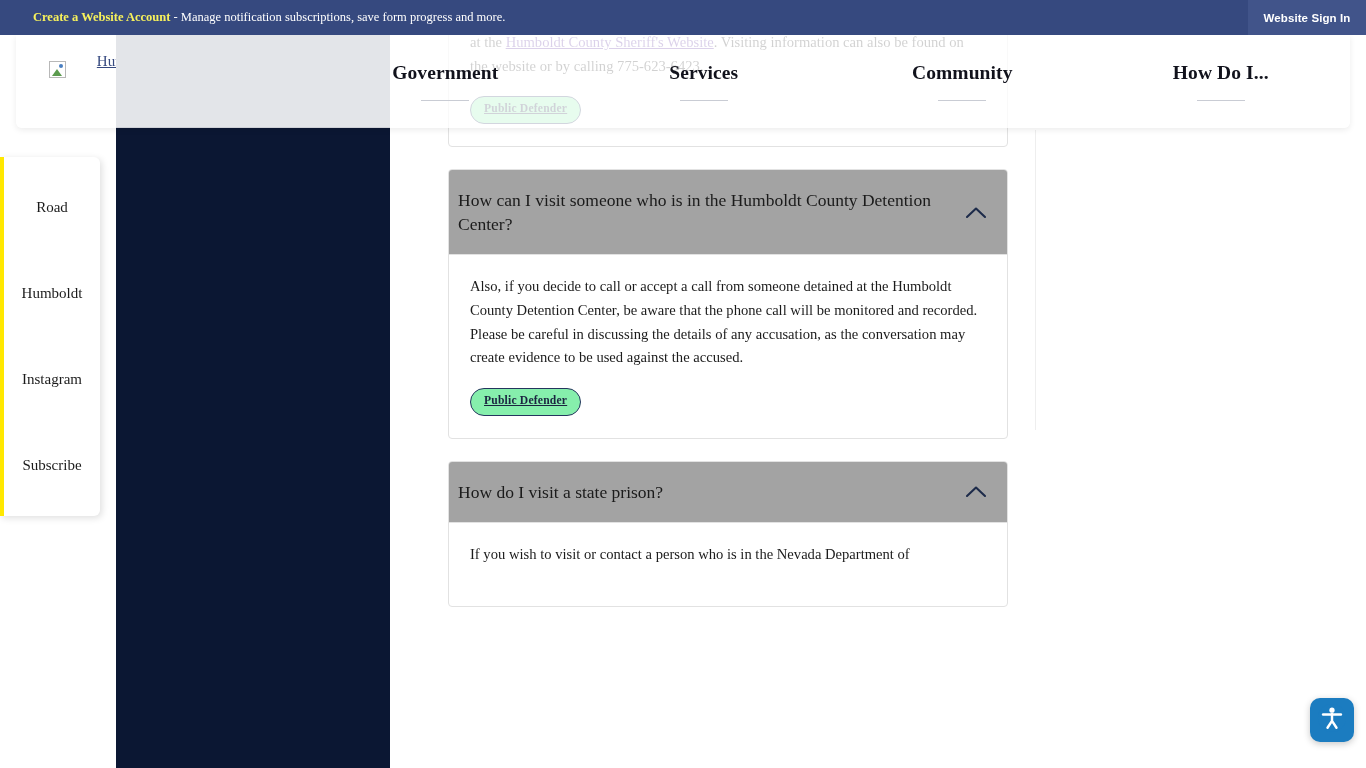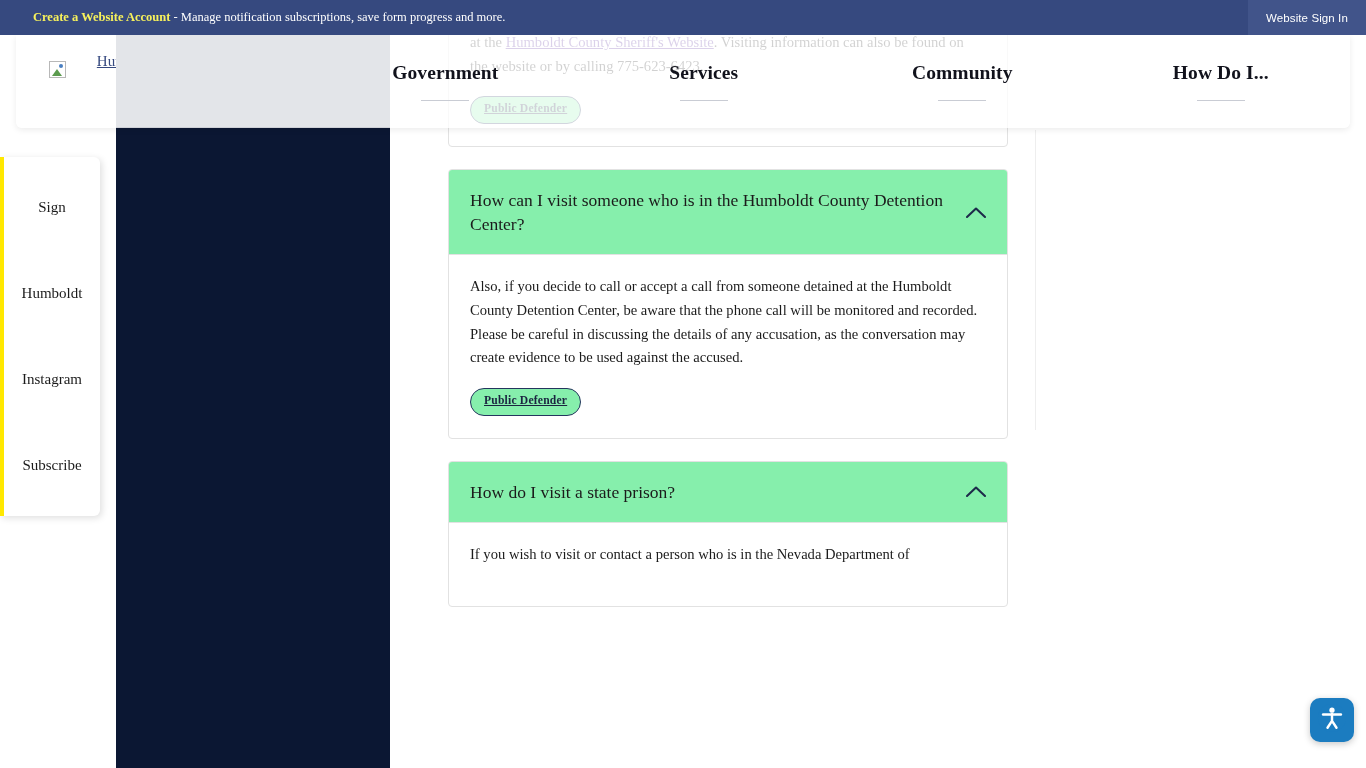--- a/index.html
+++ b/index.html
@@ -33,21 +33,21 @@
   }
   #banner-tagline { color: #ffffff; margin-top: 40px; }
 
   #website-signin {
     position: absolute; right: 0; top: 0;
     width: 118px; height: 35px;
     background: #41548a;
     color: #ffffff;
     font-family: "Liberation Sans", sans-serif;
     font-size: 11.5px;
-    font-weight: normal;
+    font-weight: bold;
     display: flex; align-items: center; justify-content: center;
     cursor: pointer;
     letter-spacing: .1px;
   }
 
   
   #page-backdrop {
     position: absolute; left: 0; top: 35px;
     width: 1366px; height: 733px;
     background: #ffffff;
@@ -65,23 +65,23 @@
   }
 
   .faq-card {
     background: #ffffff;
     border: 1px solid #e2e2e2;
     border-radius: 4px;
     margin-bottom: 22px;
     overflow: hidden;
   }
   .faq-header {
-    background: #86efac;
+    background: #a3a3a3;
     border-bottom: 1px solid #e2e2e2;
-    padding: 18px 52px 18px 21px;
+    padding: 18px 52px 18px 9px;
     position: relative;
     cursor: pointer;
   }
   .faq-header-title {
     font-size: 17.5px;
     line-height: 1.38;
     color: #1b1b1b;
     font-family: "Liberation Serif", serif;
   }
   .chevron {
@@ -326,21 +326,21 @@
     </div>
     <div class="nav-item">
       <span class="nav-label">How Do I...</span>
       <span class="nav-underline"></span>
     </div>
   </nav>
 
 </div>
 
 <div id="quicklink-rail">
-  <div class="rail-item">Sign</div>
+  <div class="rail-item">Road</div>
   <div class="rail-item">Humboldt</div>
   <div class="rail-item">Instagram</div>
   <div class="rail-item">Subscribe</div>
 </div>
 
 <div id="top-banner">
   <div id="top-banner-text">
     <a id="create-account-link" href="#">Create a Website Account</a><span id="banner-tagline"> - Manage notification subscriptions, save form progress and more.</span>
   </div>
   <div id="website-signin">Website Sign In</div>

